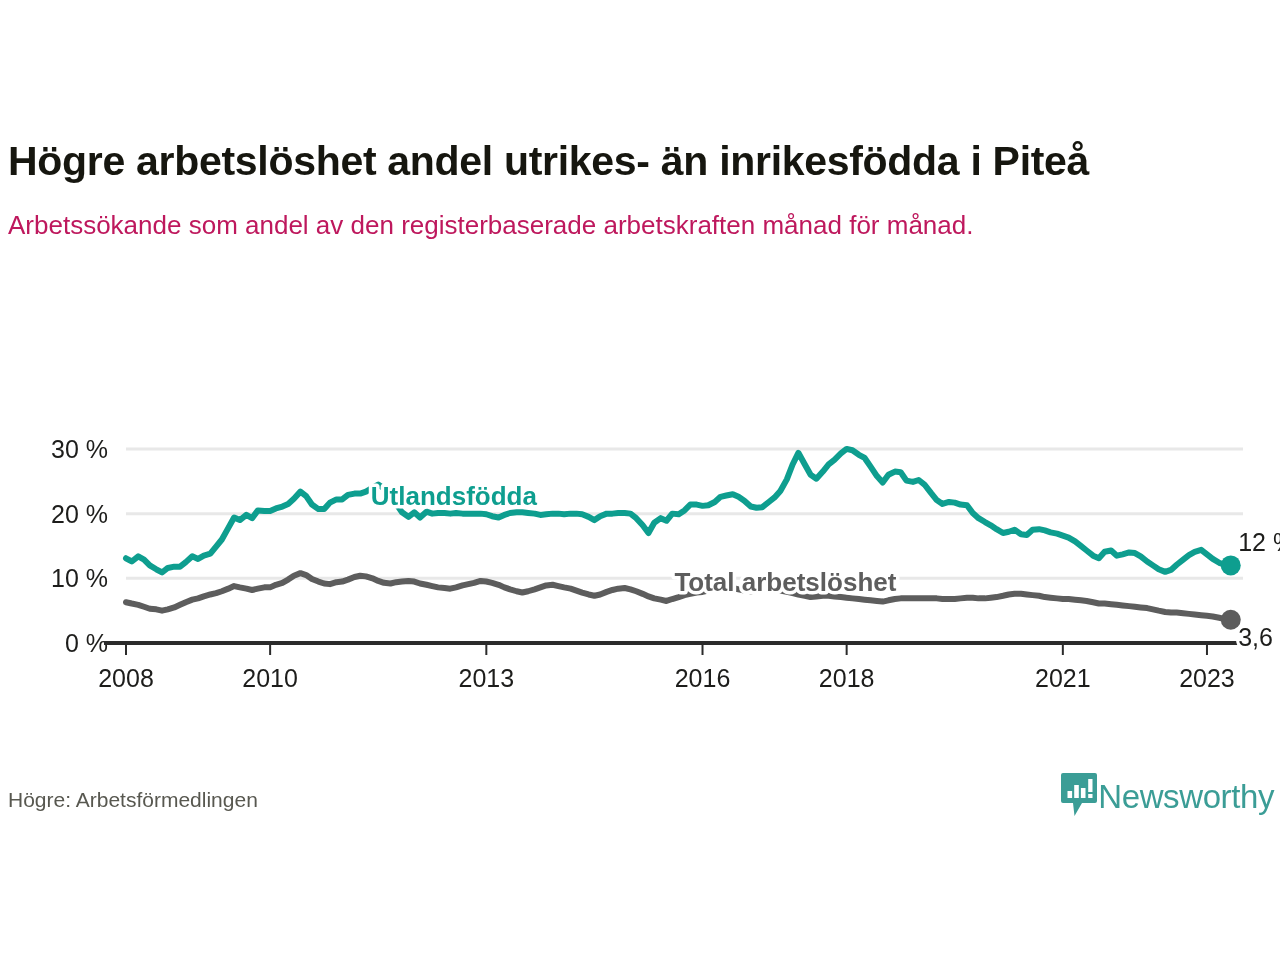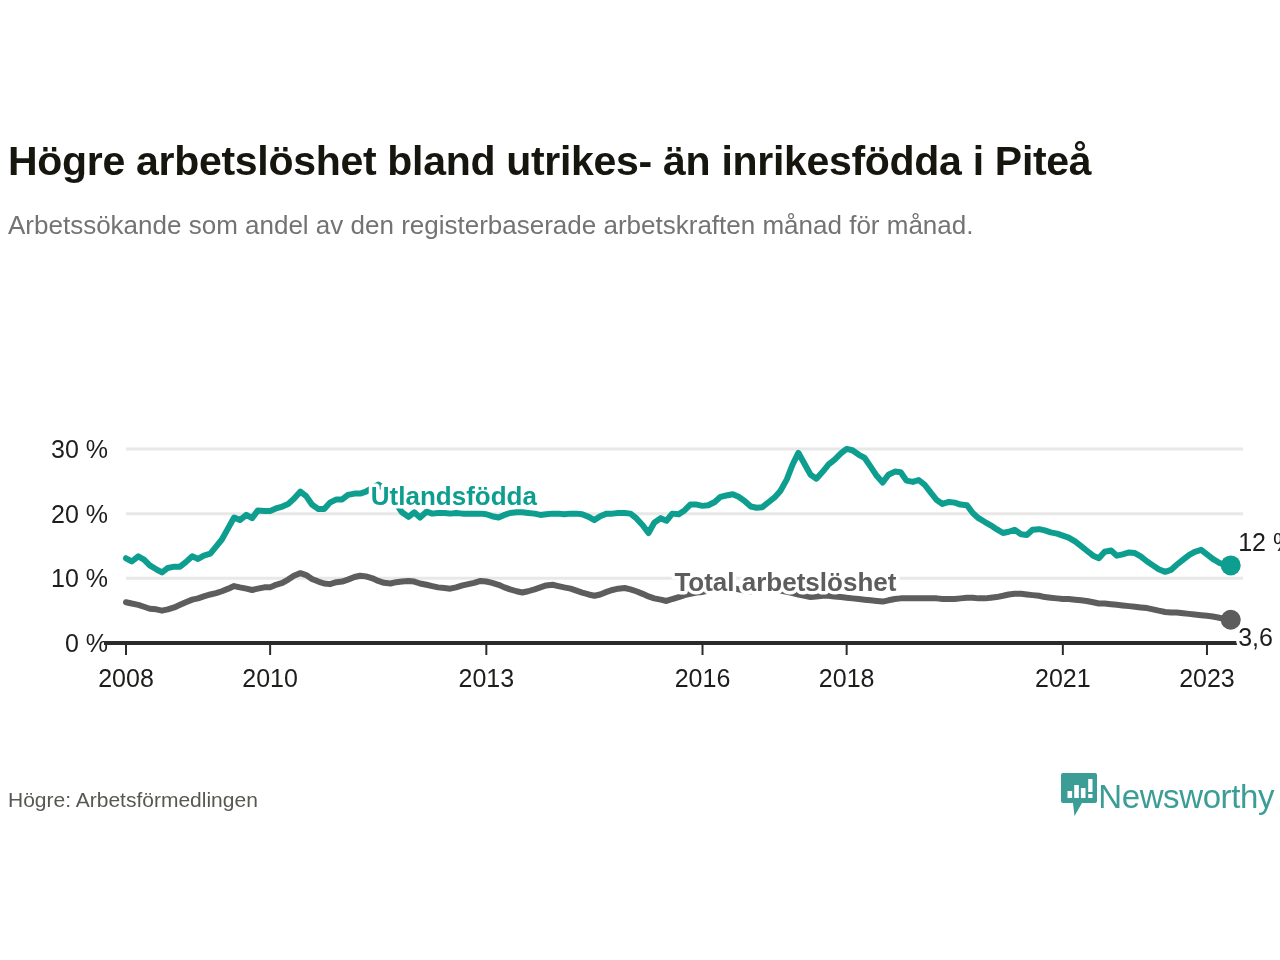--- a/index.html
+++ b/index.html
@@ -35,21 +35,21 @@
     font-weight: bold;
     letter-spacing: -0.3px;
     color: #16160f;
     margin: 0;
     max-width: 1225px;
   }
   .chart-subtitle {
     font-size: 26px;
     line-height: 35px;
     font-weight: normal;
-    color: #737373;
+    color: #be185d;
     margin: 22px 0 0 0;
     max-width: 1180px;
   }
 
   
   .chart-wrap {
     position: absolute;
     left: 0;
     top: 406px;
     width: 1280px;
@@ -128,21 +128,21 @@
     font-family: "Liberation Sans", sans-serif;
     letter-spacing: -0.4px;
   }
 </style>
 </head>
 <body>
 
 <div class="page">
 
   <div class="header">
-    <h1 class="chart-title">Högre arbetslöshet bland utrikes- än inrikesfödda i Piteå</h1>
+    <h1 class="chart-title">Högre arbetslöshet andel utrikes- än inrikesfödda i Piteå</h1>
     <p class="chart-subtitle">Arbetssökande som andel av den registerbaserade arbetskraften månad för månad.</p>
   </div>
 
   <div class="chart-wrap">
     <svg class="chart-svg" id="chart-svg" width="1280" height="300" viewBox="0 0 1280 300">
       <g id="gridlines">
           <line x1="126" x2="1243" y1="172.3125" y2="172.3125" stroke="#e8e8e8" stroke-width="3"></line>
           <line x1="126" x2="1243" y1="107.625" y2="107.625" stroke="#e8e8e8" stroke-width="3"></line>
           <line x1="126" x2="1243" y1="42.9375" y2="42.9375" stroke="#e8e8e8" stroke-width="3"></line>
         </g>

